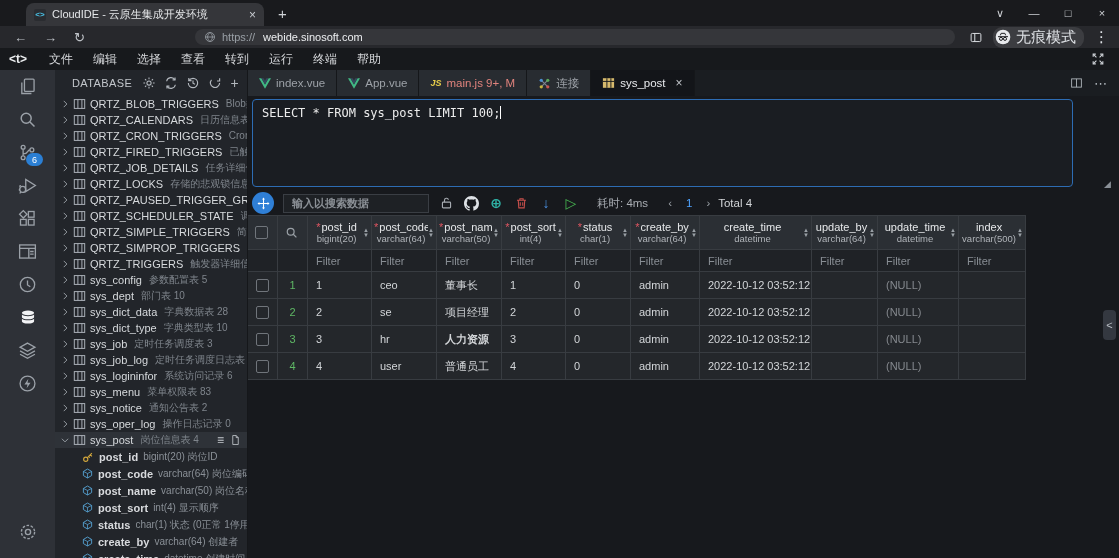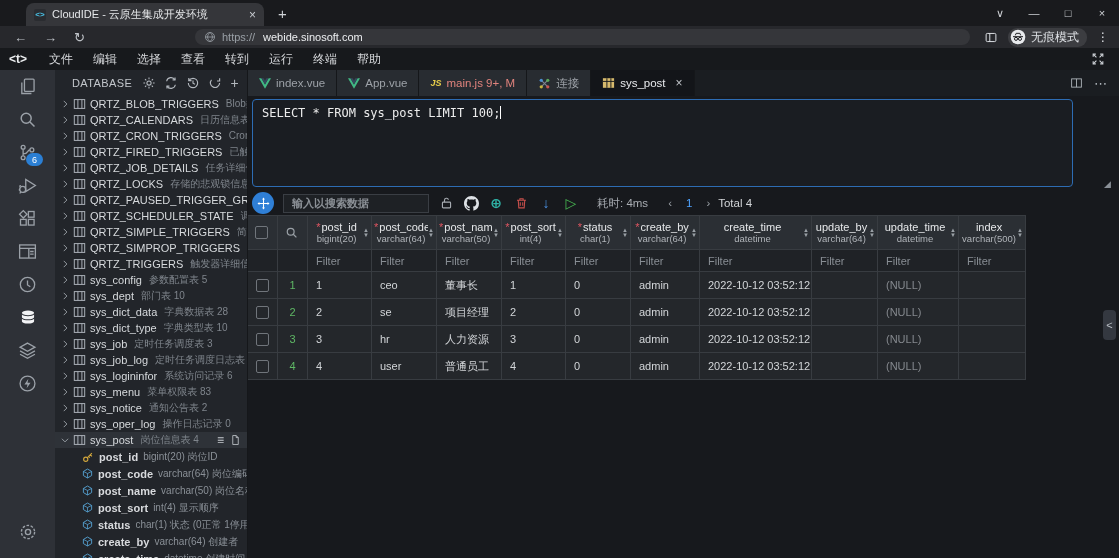--- a/index.html
+++ b/index.html
@@ -17,21 +17,21 @@
     display:inline-flex;align-items:center;justify-content:center;}
   .newtab{color:#cfd2d6;font-size:15px;margin:0 0 4px 14px;}
   .wincontrols{margin-left:auto;display:flex;height:100%;align-items:center;}
   .wincontrols span{width:34px;text-align:center;color:#cfd2d6;font-size:11px;}
   .addrrow{position:absolute;left:0;top:26px;right:0;height:22px;background:#27282c;display:flex;align-items:center;}
   .navicons{display:flex;gap:17px;padding:0 14px;width:195px;box-sizing:border-box;color:#bdc1c6;font-size:13px;}
   .urlpill{flex:1;height:16px;background:#35363a;border-radius:9px;display:flex;align-items:center;gap:6px;
     padding:0 9px;font-size:11px;margin-right:14px;}
   .urlpill .scheme{color:#9aa0a6;}
   .urlpill .host{color:#eceef0;margin-left:8px;}
-  .addr-right{display:flex;align-items:center;gap:10px;padding-right:10px;color:#dfe2e6;font-size:12px;}
+  .addr-right{display:flex;align-items:center;gap:10px;padding-right:10px;color:#dfe2e6;font-size:15px;}
   .incog{display:flex;align-items:center;gap:5px;background:#3c3d41;border-radius:9px;padding:1px 8px 1px 2px;}
 
   
   .menubar{position:absolute;left:0;top:48px;right:0;height:22px;background:#17191c;display:flex;align-items:center;font-size:12px;color:#d6d8db;}
   .menubar .logo{margin:0 12px 0 9px;color:#eceef0;font-weight:bold;font-size:12px;}
   .menubar .mi{padding:0 10px;}
   .menubar .right{margin-left:auto;margin-right:14px;}
 
   
   .activitybar{position:absolute;left:0;top:70px;bottom:0;width:55px;background:#2e3137;display:flex;flex-direction:column;align-items:center;}
@@ -1022,21 +1022,21 @@
               <div class="g-cell gd nullv" style="width: 81px;">(NULL)</div>
               <div class="g-cell gd" style="width: 67px;"></div>
             </div>
             <div class="g-row">
               <div class="g-cell gd cbc" style="width: 30px;">
                 <span class="cb"></span>
               </div>
               <div class="g-cell gd num" style="width: 30px;">3</div>
               <div class="g-cell gd" style="width: 64px;">3</div>
               <div class="g-cell gd" style="width: 65px;">hr</div>
-              <div class="g-cell gd" style="width: 65px;">人力资源</div>
+              <div class="g-cell gd" style="width: 65px; font-weight: bold;">人力资源</div>
               <div class="g-cell gd" style="width: 64px;">3</div>
               <div class="g-cell gd" style="width: 65px;">0</div>
               <div class="g-cell gd" style="width: 69px;">admin</div>
               <div class="g-cell gd" style="width: 112px;">2022-10-12 03:52:12</div>
               <div class="g-cell gd" style="width: 66px;"></div>
               <div class="g-cell gd nullv" style="width: 81px;">(NULL)</div>
               <div class="g-cell gd" style="width: 67px;"></div>
             </div>
             <div class="g-row">
               <div class="g-cell gd cbc" style="width: 30px;">

